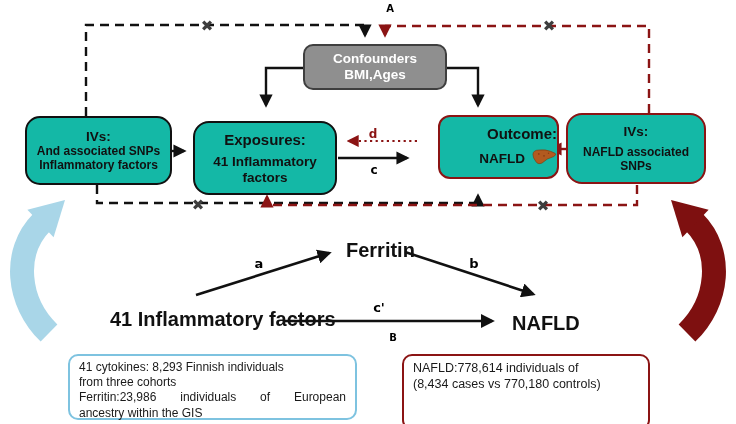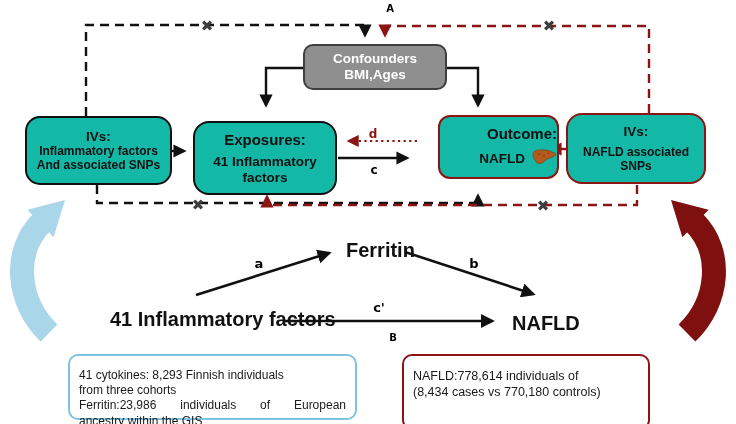--- a/index.html
+++ b/index.html
@@ -41,21 +41,21 @@
        background:var(--gray_fill);border:2px solid var(--gray_border);color:#ffffff;}
   #box-confounders .t-md{font-size:13.5px;}
   .nafld-row{display:flex;align-items:center;gap:6px;justify-content:center;}
 
   .med-label{position:absolute;font-weight:bold;font-size:20px;white-space:nowrap;}
   #med-exposure{left:110px;top:308px;}
   #med-mediator{left:346px;top:239px;}
   #med-outcome{left:512px;top:312px;}
 
   .note{position:absolute;background:#fff;box-sizing:border-box;border-radius:10px;
-        padding:12px 9px;color:#1a1a1a;font-weight:normal;}
+        padding:4px 9px;color:#1a1a1a;font-weight:normal;}
   #note-left{left:68px;top:354px;width:289px;height:66px;border:2px solid var(--blue_border);
         font-size:12px;line-height:1.27;}
   #note-right{left:402px;top:354px;width:248px;height:76px;border:2px solid var(--dark_red);
         font-size:12.5px;line-height:1.28;}
   .jline{text-align:justify;text-align-last:justify;}
 </style>
 </head>
 <body>
 
 <div class="stage">
@@ -109,22 +109,22 @@
     <text x="393" y="341" font-size="10" text-anchor="middle">B</text>
     <text x="259" y="268" font-size="13" text-anchor="middle">a</text>
     <text x="474" y="268" font-size="13" text-anchor="middle">b</text>
     <text x="374" y="174" font-size="12" text-anchor="middle">c</text>
     <text x="379" y="312" font-size="13" text-anchor="middle">c'</text>
     <text x="373" y="138" font-size="12" text-anchor="middle" style="fill:var(--dark_red)">d</text>
   </svg>
 
   <div class="box" id="box-iv-left">
     <div class="t-md">IVs:</div>
+    <div class="t-sm">And associated SNPs</div>
     <div class="t-sm">Inflammatory factors</div>
-    <div class="t-sm">And associated SNPs</div>
   </div>
 
   <div class="box" id="box-exposures">
     <div class="t-lg">Exposures:</div>
     <div class="gap6"></div>
     <div class="t-md" style="max-width:118px;">41 Inflammatory factors</div>
   </div>
 
   <div class="box" id="box-outcome">
     <div class="t-lg">Outcome:</div>

